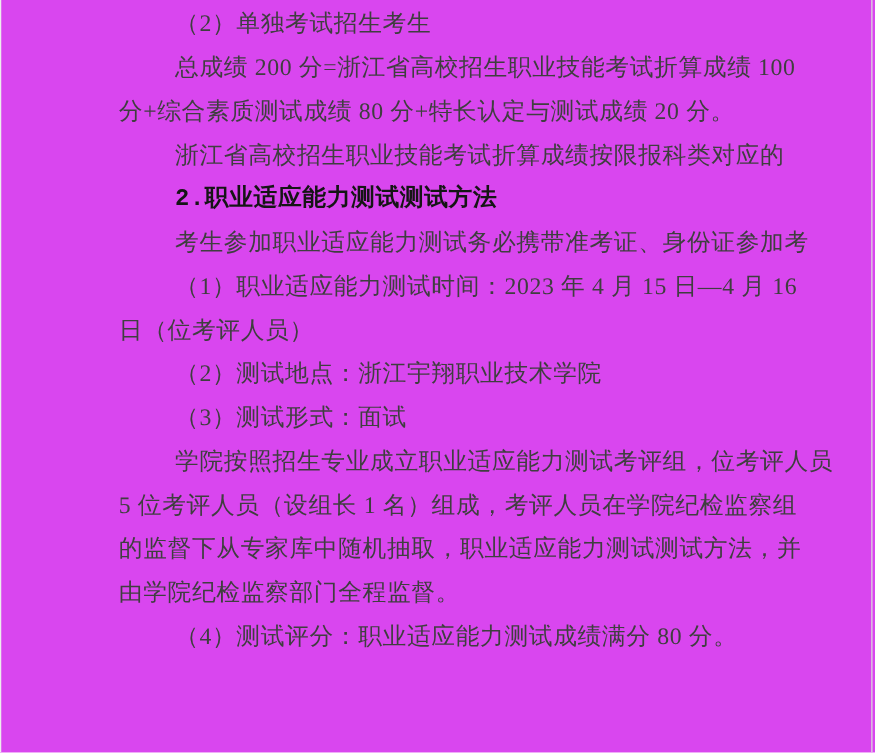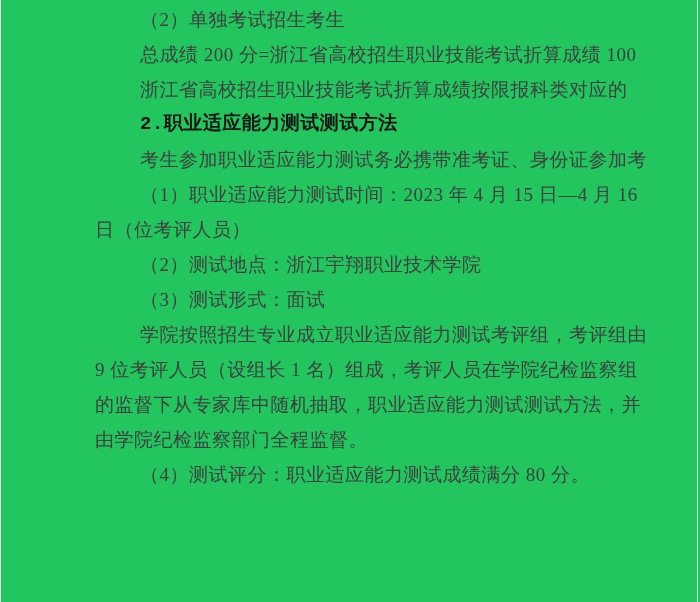--- a/index.html
+++ b/index.html
@@ -4,21 +4,21 @@
 <style>
   html, body {
     margin: 0;
     padding: 0;
     background: #ffffff;
   }
   .page {
     position: relative;
     width: 700px;
     height: 602px;
-    background: #22c55e;
+    background: #d946ef;
     overflow: hidden;
   }
   .edge {
     position: absolute;
     top: 0;
     width: 1px;
     height: 602px;
   }
   .edge-left  { left: 0;  background: #ededed; }
   .edge-right { right: 2px; background: #dcdcdc; }
@@ -49,26 +49,27 @@
 </style>
 </head>
 <body>
 
 <div class="page">
   <div class="edge edge-left"></div>
   <div class="edge edge-right"></div>
   <div class="doc">
       <div class="line indent">（2）单独考试招生考生</div>
       <div class="line indent">总成绩 200 分=浙江省高校招生职业技能考试折算成绩 100</div>
+      <div class="line">分+综合素质测试成绩 80 分+特长认定与测试成绩 20 分。</div>
       <div class="line indent">浙江省高校招生职业技能考试折算成绩按限报科类对应的</div>
       <div class="line indent bold">2.职业适应能力测试测试方法</div>
       <div class="line indent">考生参加职业适应能力测试务必携带准考证、身份证参加考</div>
       <div class="line indent">（1）职业适应能力测试时间：2023 年 4 月 15 日—4 月 16</div>
       <div class="line">日（位考评人员）</div>
       <div class="line indent">（2）测试地点：浙江宇翔职业技术学院</div>
       <div class="line indent">（3）测试形式：面试</div>
-      <div class="line indent">学院按照招生专业成立职业适应能力测试考评组，考评组由</div>
-      <div class="line">9 位考评人员（设组长 1 名）组成，考评人员在学院纪检监察组</div>
+      <div class="line indent">学院按照招生专业成立职业适应能力测试考评组，位考评人员</div>
+      <div class="line">5 位考评人员（设组长 1 名）组成，考评人员在学院纪检监察组</div>
       <div class="line">的监督下从专家库中随机抽取，职业适应能力测试测试方法，并</div>
       <div class="line">由学院纪检监察部门全程监督。</div>
       <div class="line indent">（4）测试评分：职业适应能力测试成绩满分 80 分。</div>
     </div>
 </div>
 
 </body></html>

